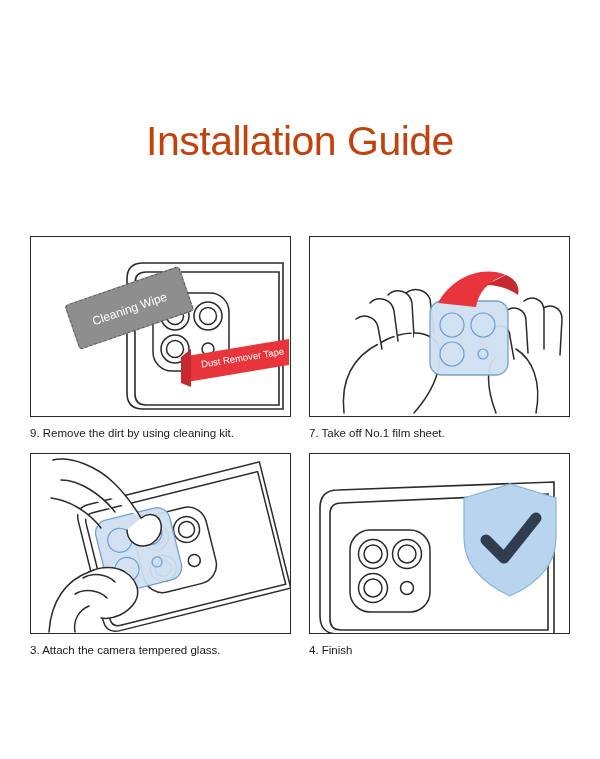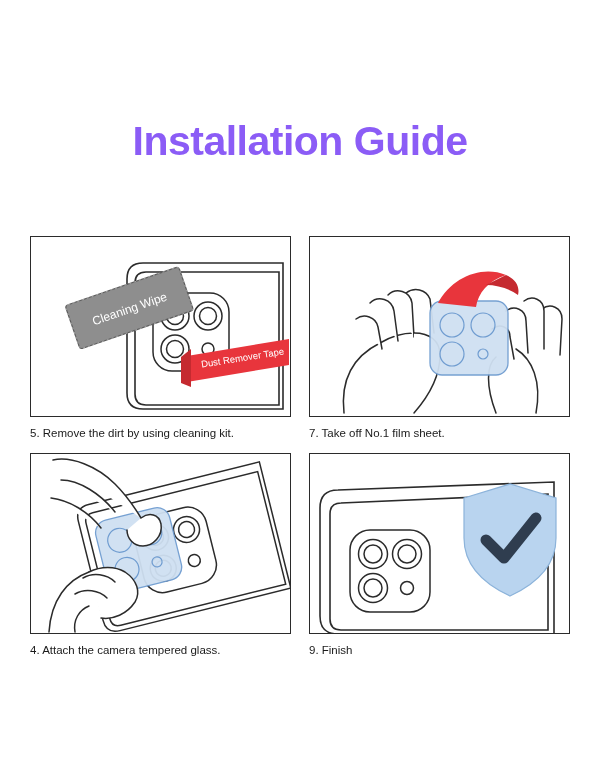--- a/index.html
+++ b/index.html
@@ -20,23 +20,23 @@
     inset: 0;
     background: #ffffff;
   }
   .title {
     position: absolute;
     left: 0;
     right: 0;
     top: 118px;
     text-align: center;
     font-size: 41px;
-    font-weight: bold;
+    font-weight: normal;
     letter-spacing: -0.5px;
-    color: #8b5cf6;
+    color: #c2410c;
   }
   .grid {
     position: absolute;
     left: 30px;
     top: 236px;
     width: 540px;
   }
   .row {
     display: flex;
     gap: 18px;
@@ -98,21 +98,21 @@
               <text x="98" y="76" font-family="&quot;Liberation Sans&quot;, sans-serif" font-size="12" fill="#ffffff" text-anchor="middle">Cleaning Wipe</text>
             </g>
 
             <g>
               <path d="M150 120 L258 102 L258 128 L150 146 Z" fill="#e8353c"></path>
               <path d="M150 120 L160 112 L160 150 L150 146 Z" fill="#c52a30"></path>
               <text x="212" y="124" font-family="&quot;Liberation Sans&quot;, sans-serif" font-size="9.5" fill="#ffffff" text-anchor="middle" transform="rotate(-9 212 124)">Dust Remover Tape</text>
             </g>
           </svg>
         </div>
-        <div class="caption">5. Remove the dirt by using cleaning kit.</div>
+        <div class="caption">9. Remove the dirt by using cleaning kit.</div>
       </div>
 
       <div class="cell">
         <div class="panel">
           <svg width="259" height="179" viewBox="0 0 259 179">
 
             <g fill="#ffffff" stroke="#2b2b2b" stroke-width="1.5" stroke-linecap="round">
               <path d="M34 176 C30 140 46 118 70 106 C80 100 92 96 104 96"></path>
               <path d="M96 56 C104 50 116 52 120 62 L124 96"></path>
               <path d="M78 58 C86 50 100 54 102 66 L104 100"></path>
@@ -189,21 +189,21 @@
 
             <g fill="#ffffff" stroke="#2b2b2b" stroke-width="1.5" stroke-linecap="round">
               <path d="M18 178 C20 146 36 126 58 118"></path>
               <path d="M58 118 C70 112 84 112 94 118 C106 126 110 138 104 148 C96 160 82 166 70 164"></path>
               <path d="M52 124 C62 118 76 120 84 128"></path>
               <path d="M44 140 C54 134 68 136 76 144"></path>
               <path d="M44 178 C42 166 48 156 58 152"></path>
             </g>
           </svg>
         </div>
-        <div class="caption">4. Attach the camera tempered glass.</div>
+        <div class="caption">3. Attach the camera tempered glass.</div>
       </div>
 
       <div class="cell">
         <div class="panel">
           <svg width="259" height="179" viewBox="0 0 259 179">
 
             <g fill="none" stroke="#2b2b2b" stroke-width="1.6">
               <path d="M10 54 q0 -18 18 -18 L244 28 L244 180 L28 180 q-18 0 -18 -18 Z"></path>
               <path d="M20 60 q0 -11 11 -11 L238 40 L238 176 L31 176 q-11 0 -11 -11 Z"></path>
             </g>
@@ -218,18 +218,18 @@
               <circle cx="63" cy="134" r="9"></circle>
               <circle cx="97" cy="134" r="6.5"></circle>
             </g>
 
             <g>
               <path d="M154 44 L200 30 L246 44 L246 84 C246 112 226 130 200 142 C174 130 154 112 154 84 Z" fill="#b9d4ef" stroke="#8cb3da" stroke-width="1.2"></path>
               <path d="M176 86 L194 104 L226 64" fill="none" stroke="#2f3d4f" stroke-width="11" stroke-linecap="round" stroke-linejoin="round"></path>
             </g>
           </svg>
         </div>
-        <div class="caption">9. Finish</div>
+        <div class="caption">4. Finish</div>
       </div>
 
     </div>
   </div>
 </div>
 
 </body></html>

